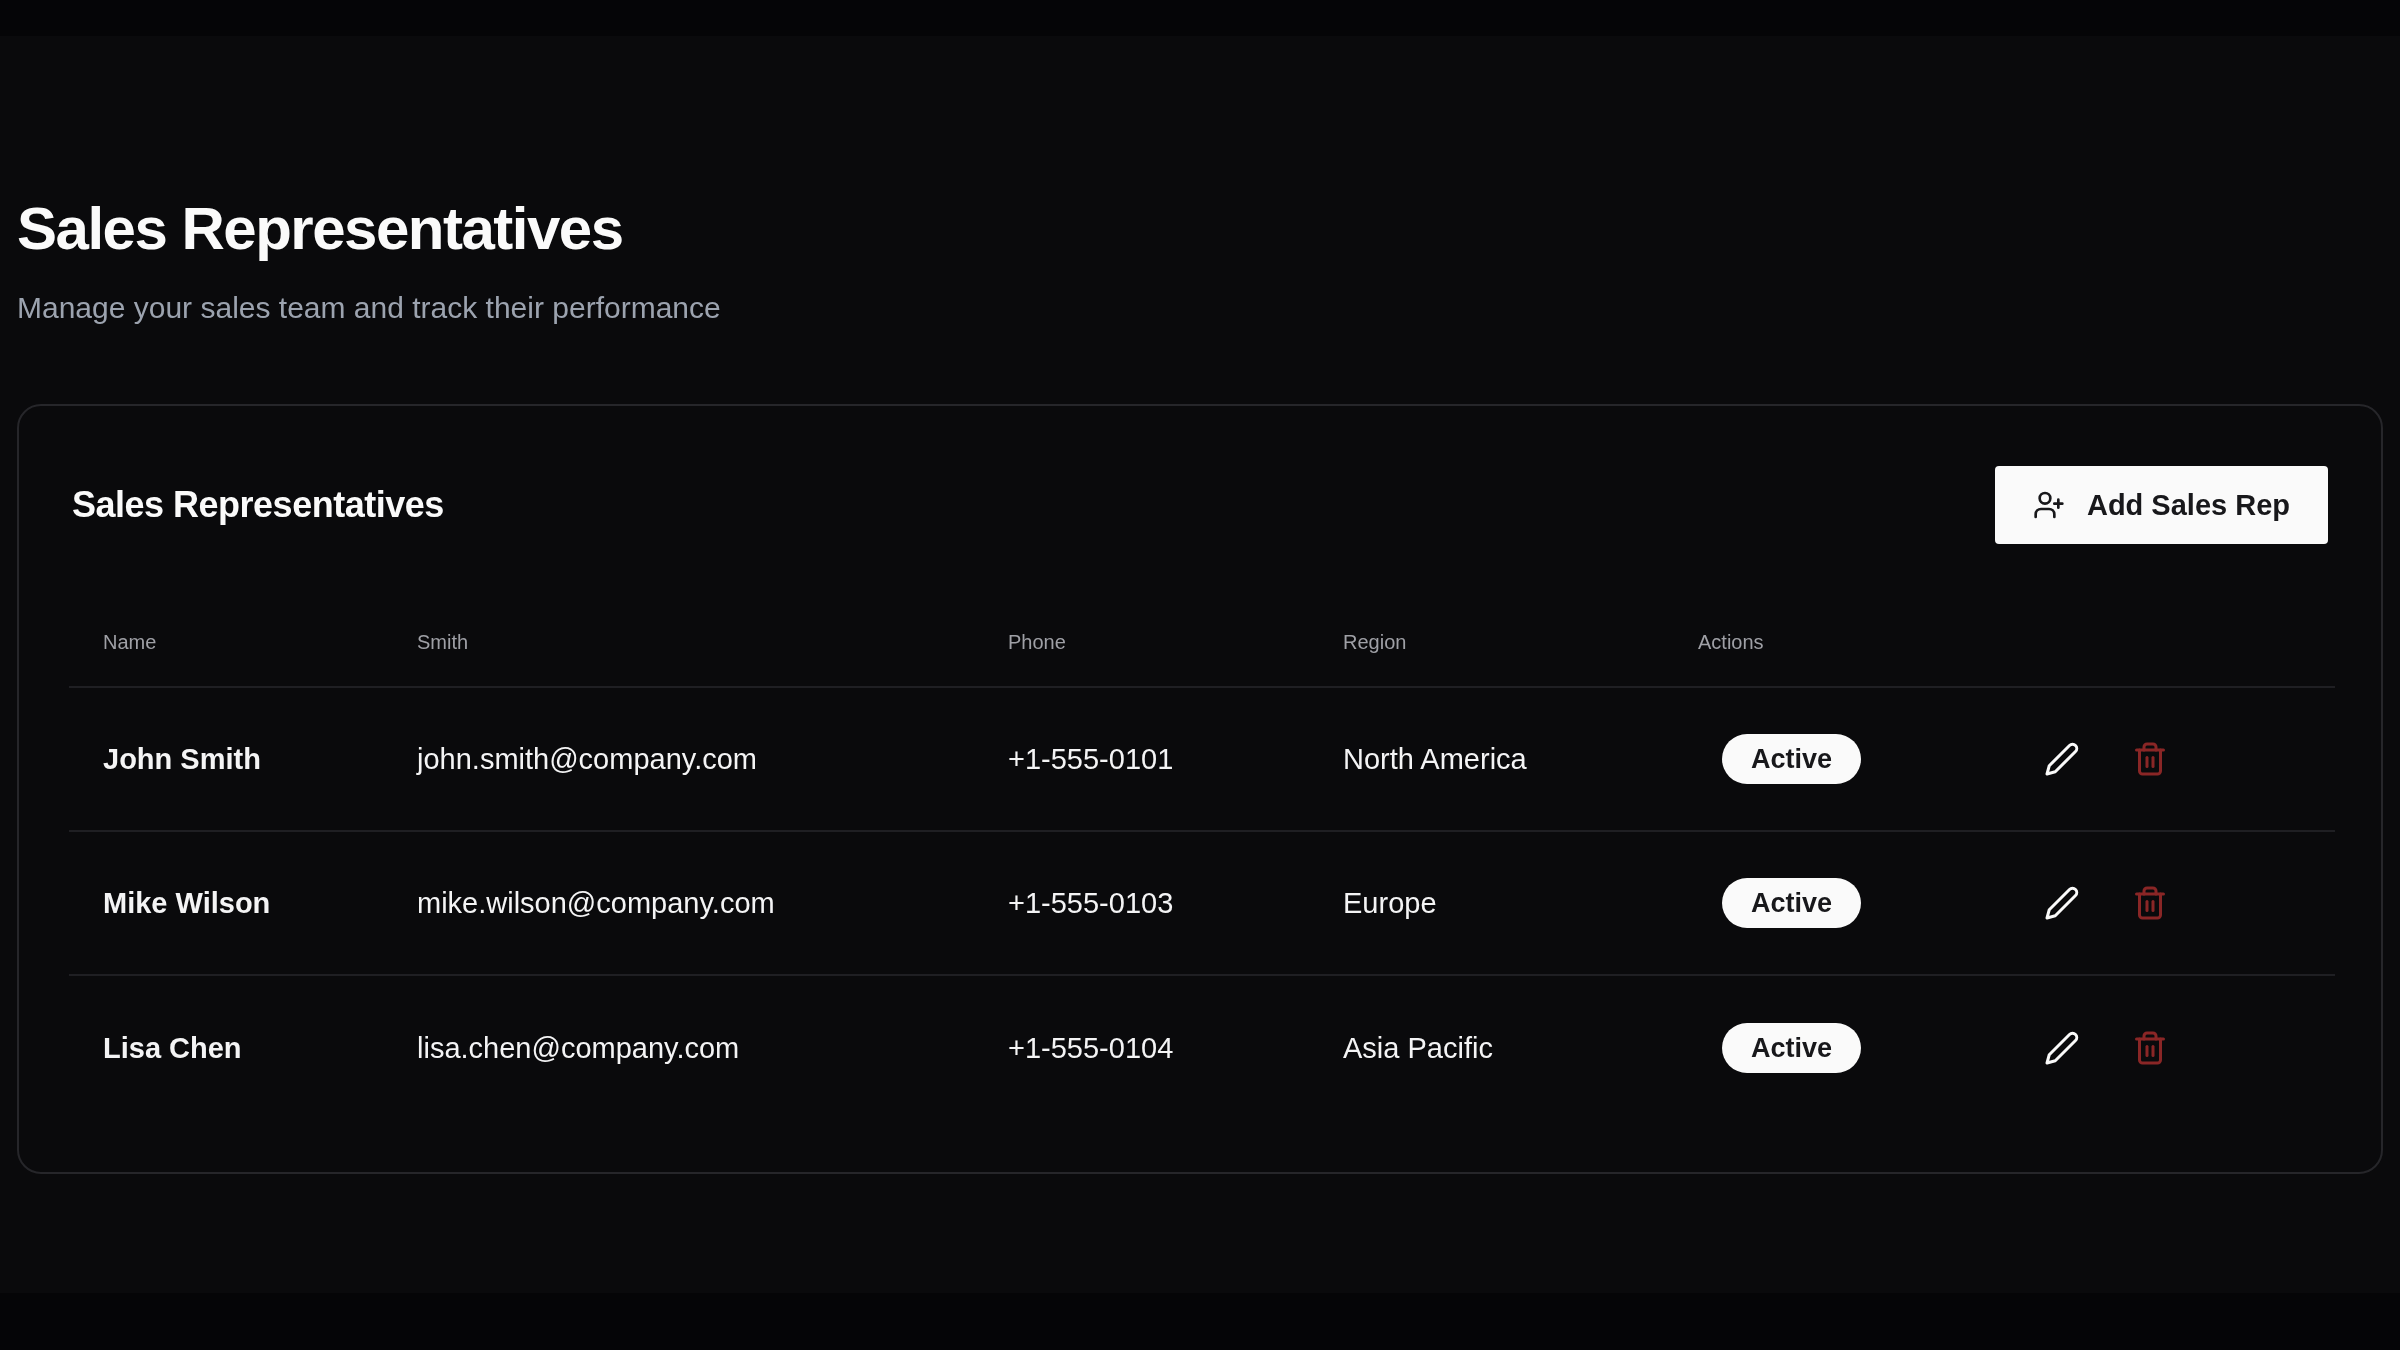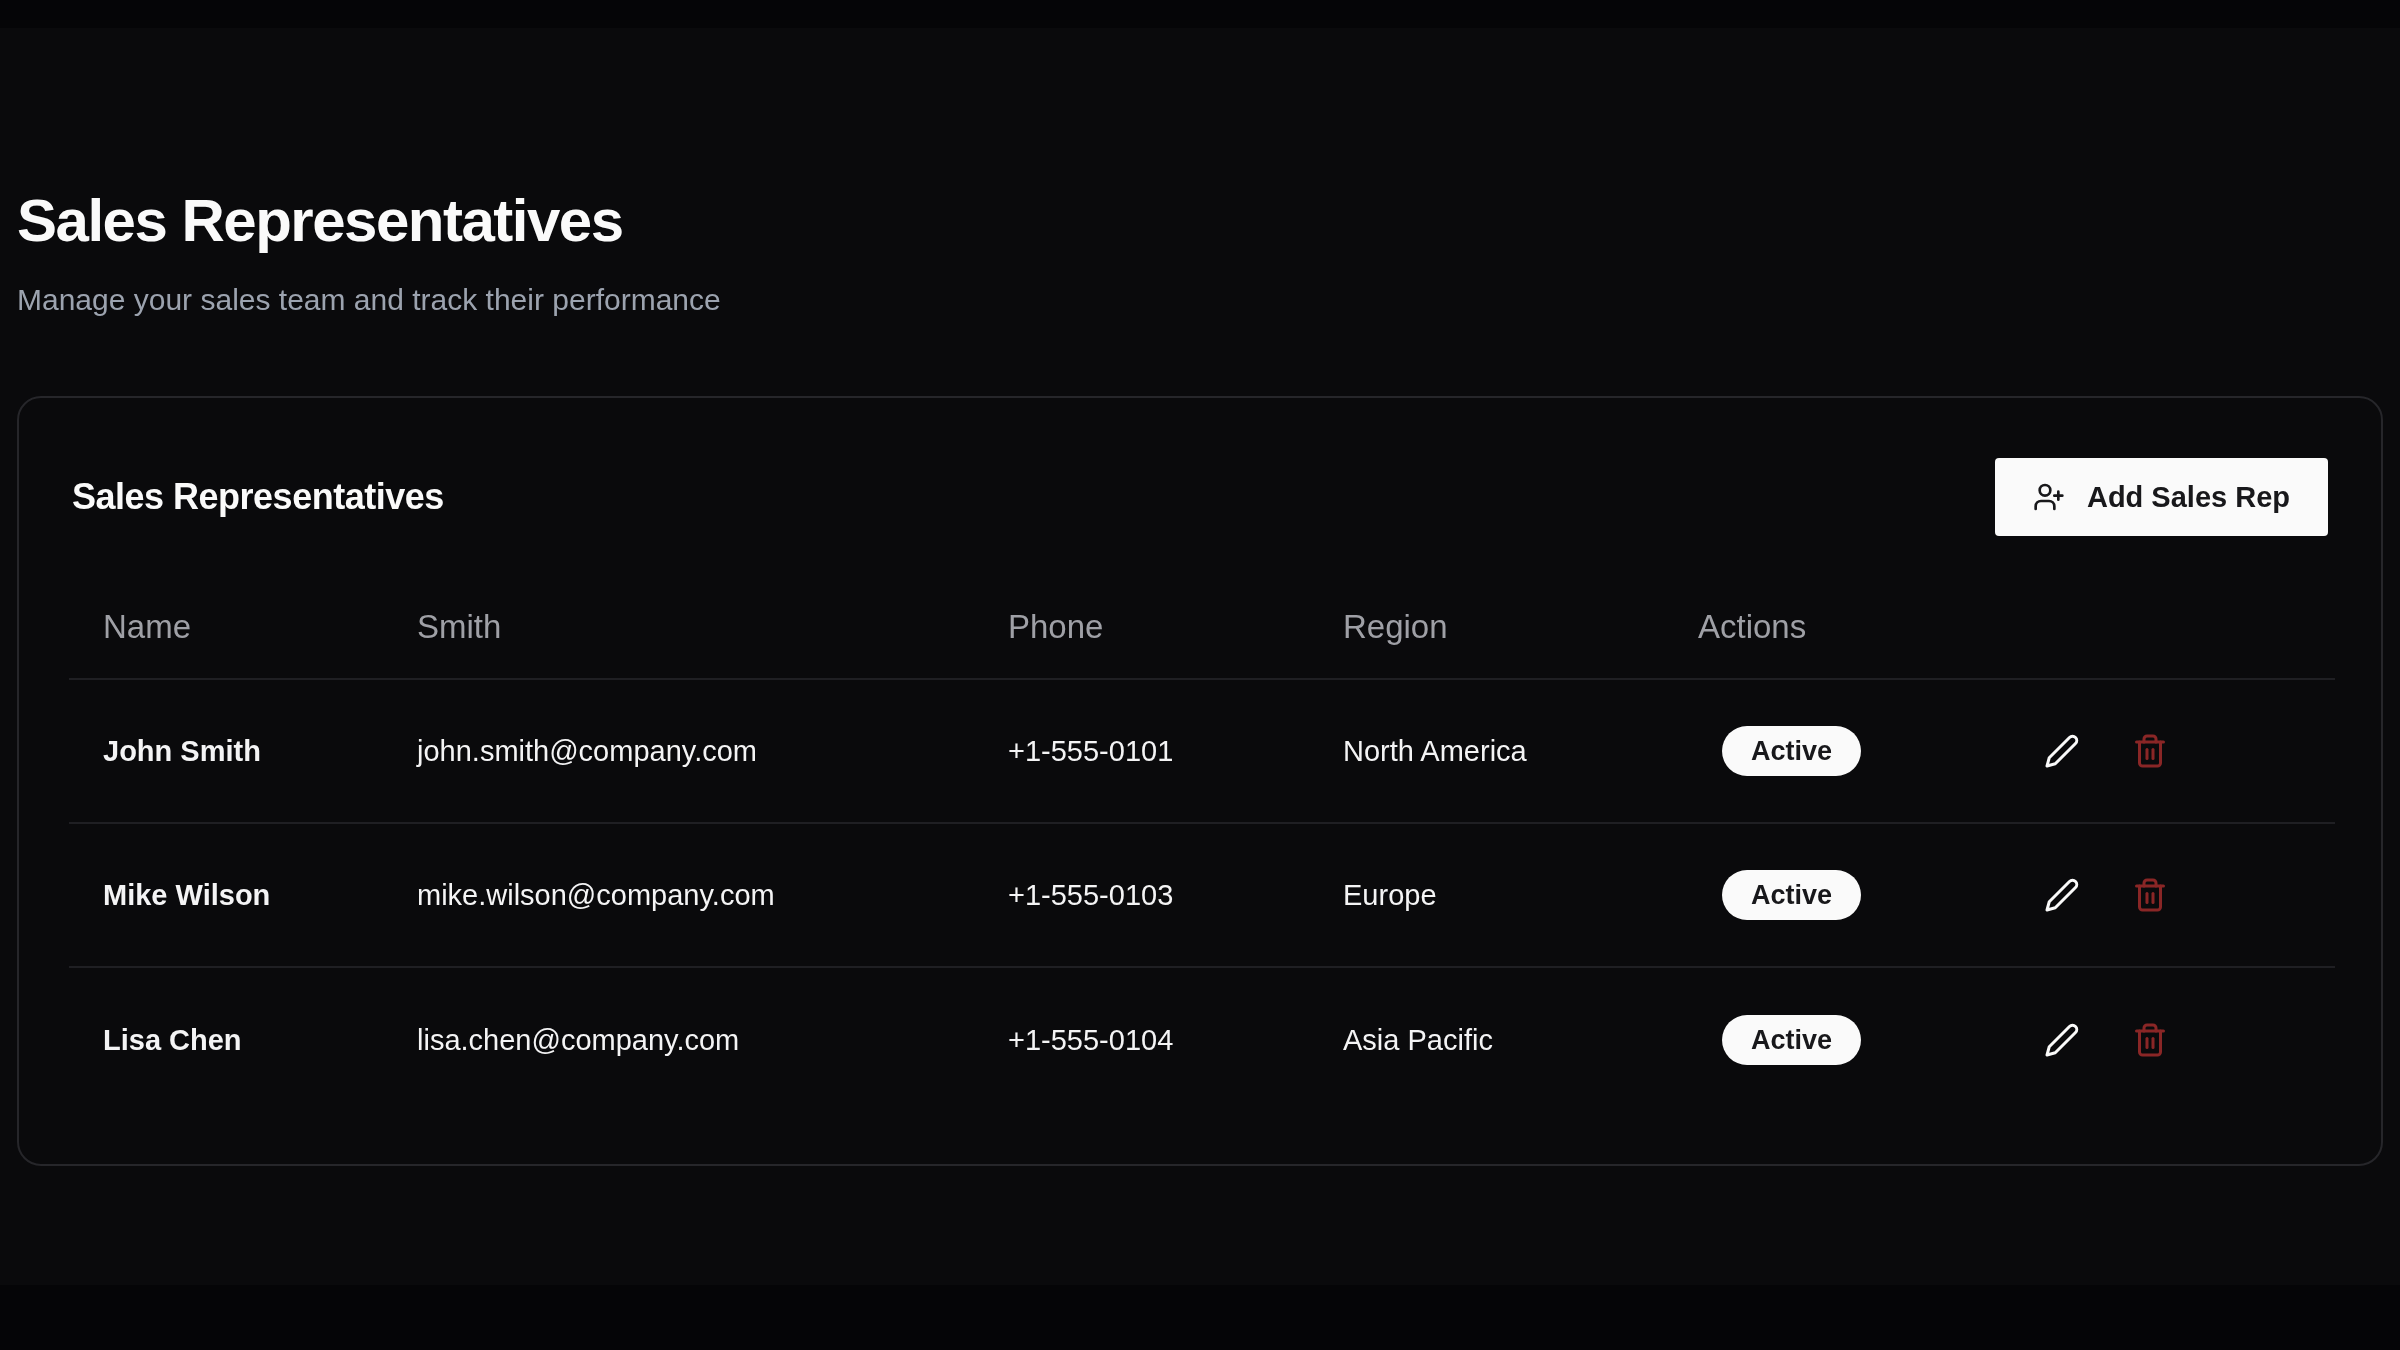--- a/index.html
+++ b/index.html
@@ -5,21 +5,21 @@
   * { box-sizing: border-box; margin: 0; padding: 0; }
   html, body { width: 2400px; height: 1350px; }
   body {
     background: #050507;
     font-family: "Liberation Sans", "DejaVu Sans", sans-serif;
     overflow: hidden;
     position: relative;
   }
   .page {
     position: absolute;
-    top: 28px; left: 0;
+    top: 36px; left: 0;
     width: 2400px; height: 1257px;
     background: #0a0a0c;
     padding: 0 17px;
   }
   
   .page-title {
     margin-top: 160px;
     font-size: 60px;
     font-weight: 700;
     letter-spacing: -1.5px;
@@ -78,21 +78,21 @@
     grid-template-columns: 314px 591px 335px 355px 328px 343px;
     align-items: center;
   }
   .thead {
     height: 130px;
     align-items: end;
     border-bottom: 2px solid #1f1f23;
   }
   .thead .cell {
     padding-bottom: 32px;
-    font-size: 33px;
+    font-size: 20px;
     font-weight: 500;
     color: #9fa0a6;
   }
   .tbody-row {
     height: 144px;
     border-bottom: 2px solid #1f1f23;
   }
   .tbody-row:last-child { border-bottom: none; }
   .cell {
     padding-left: 34px;

